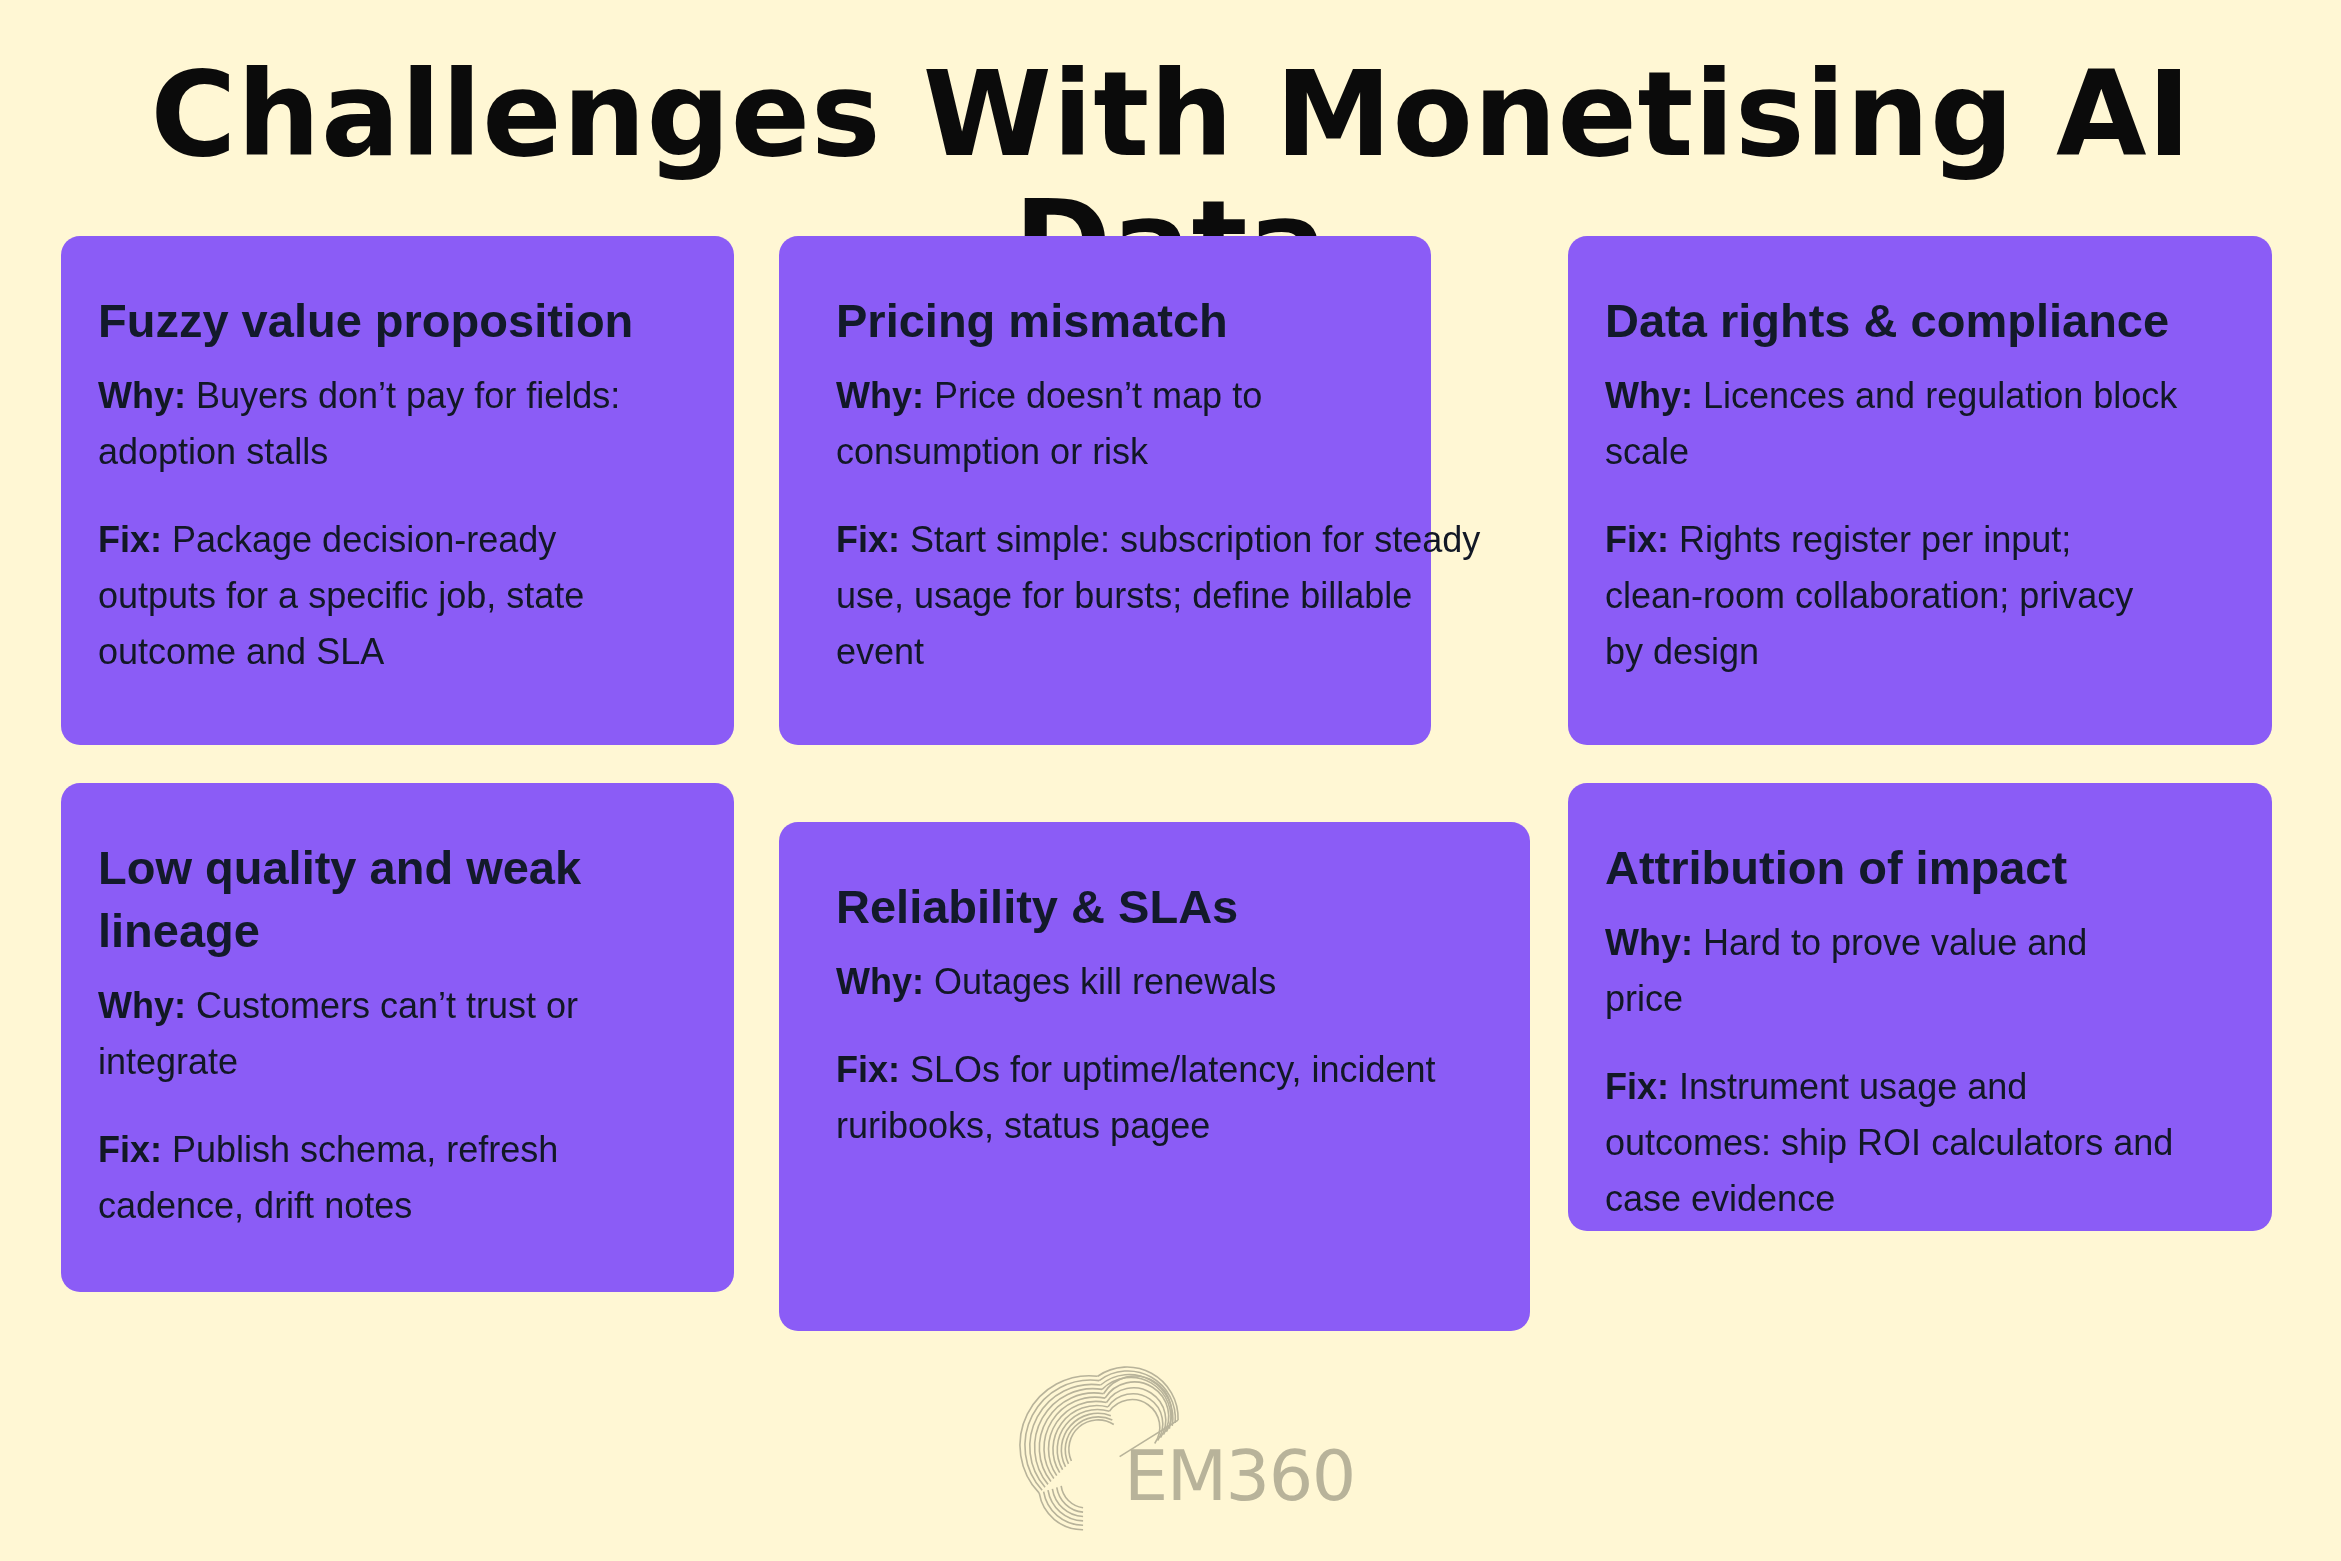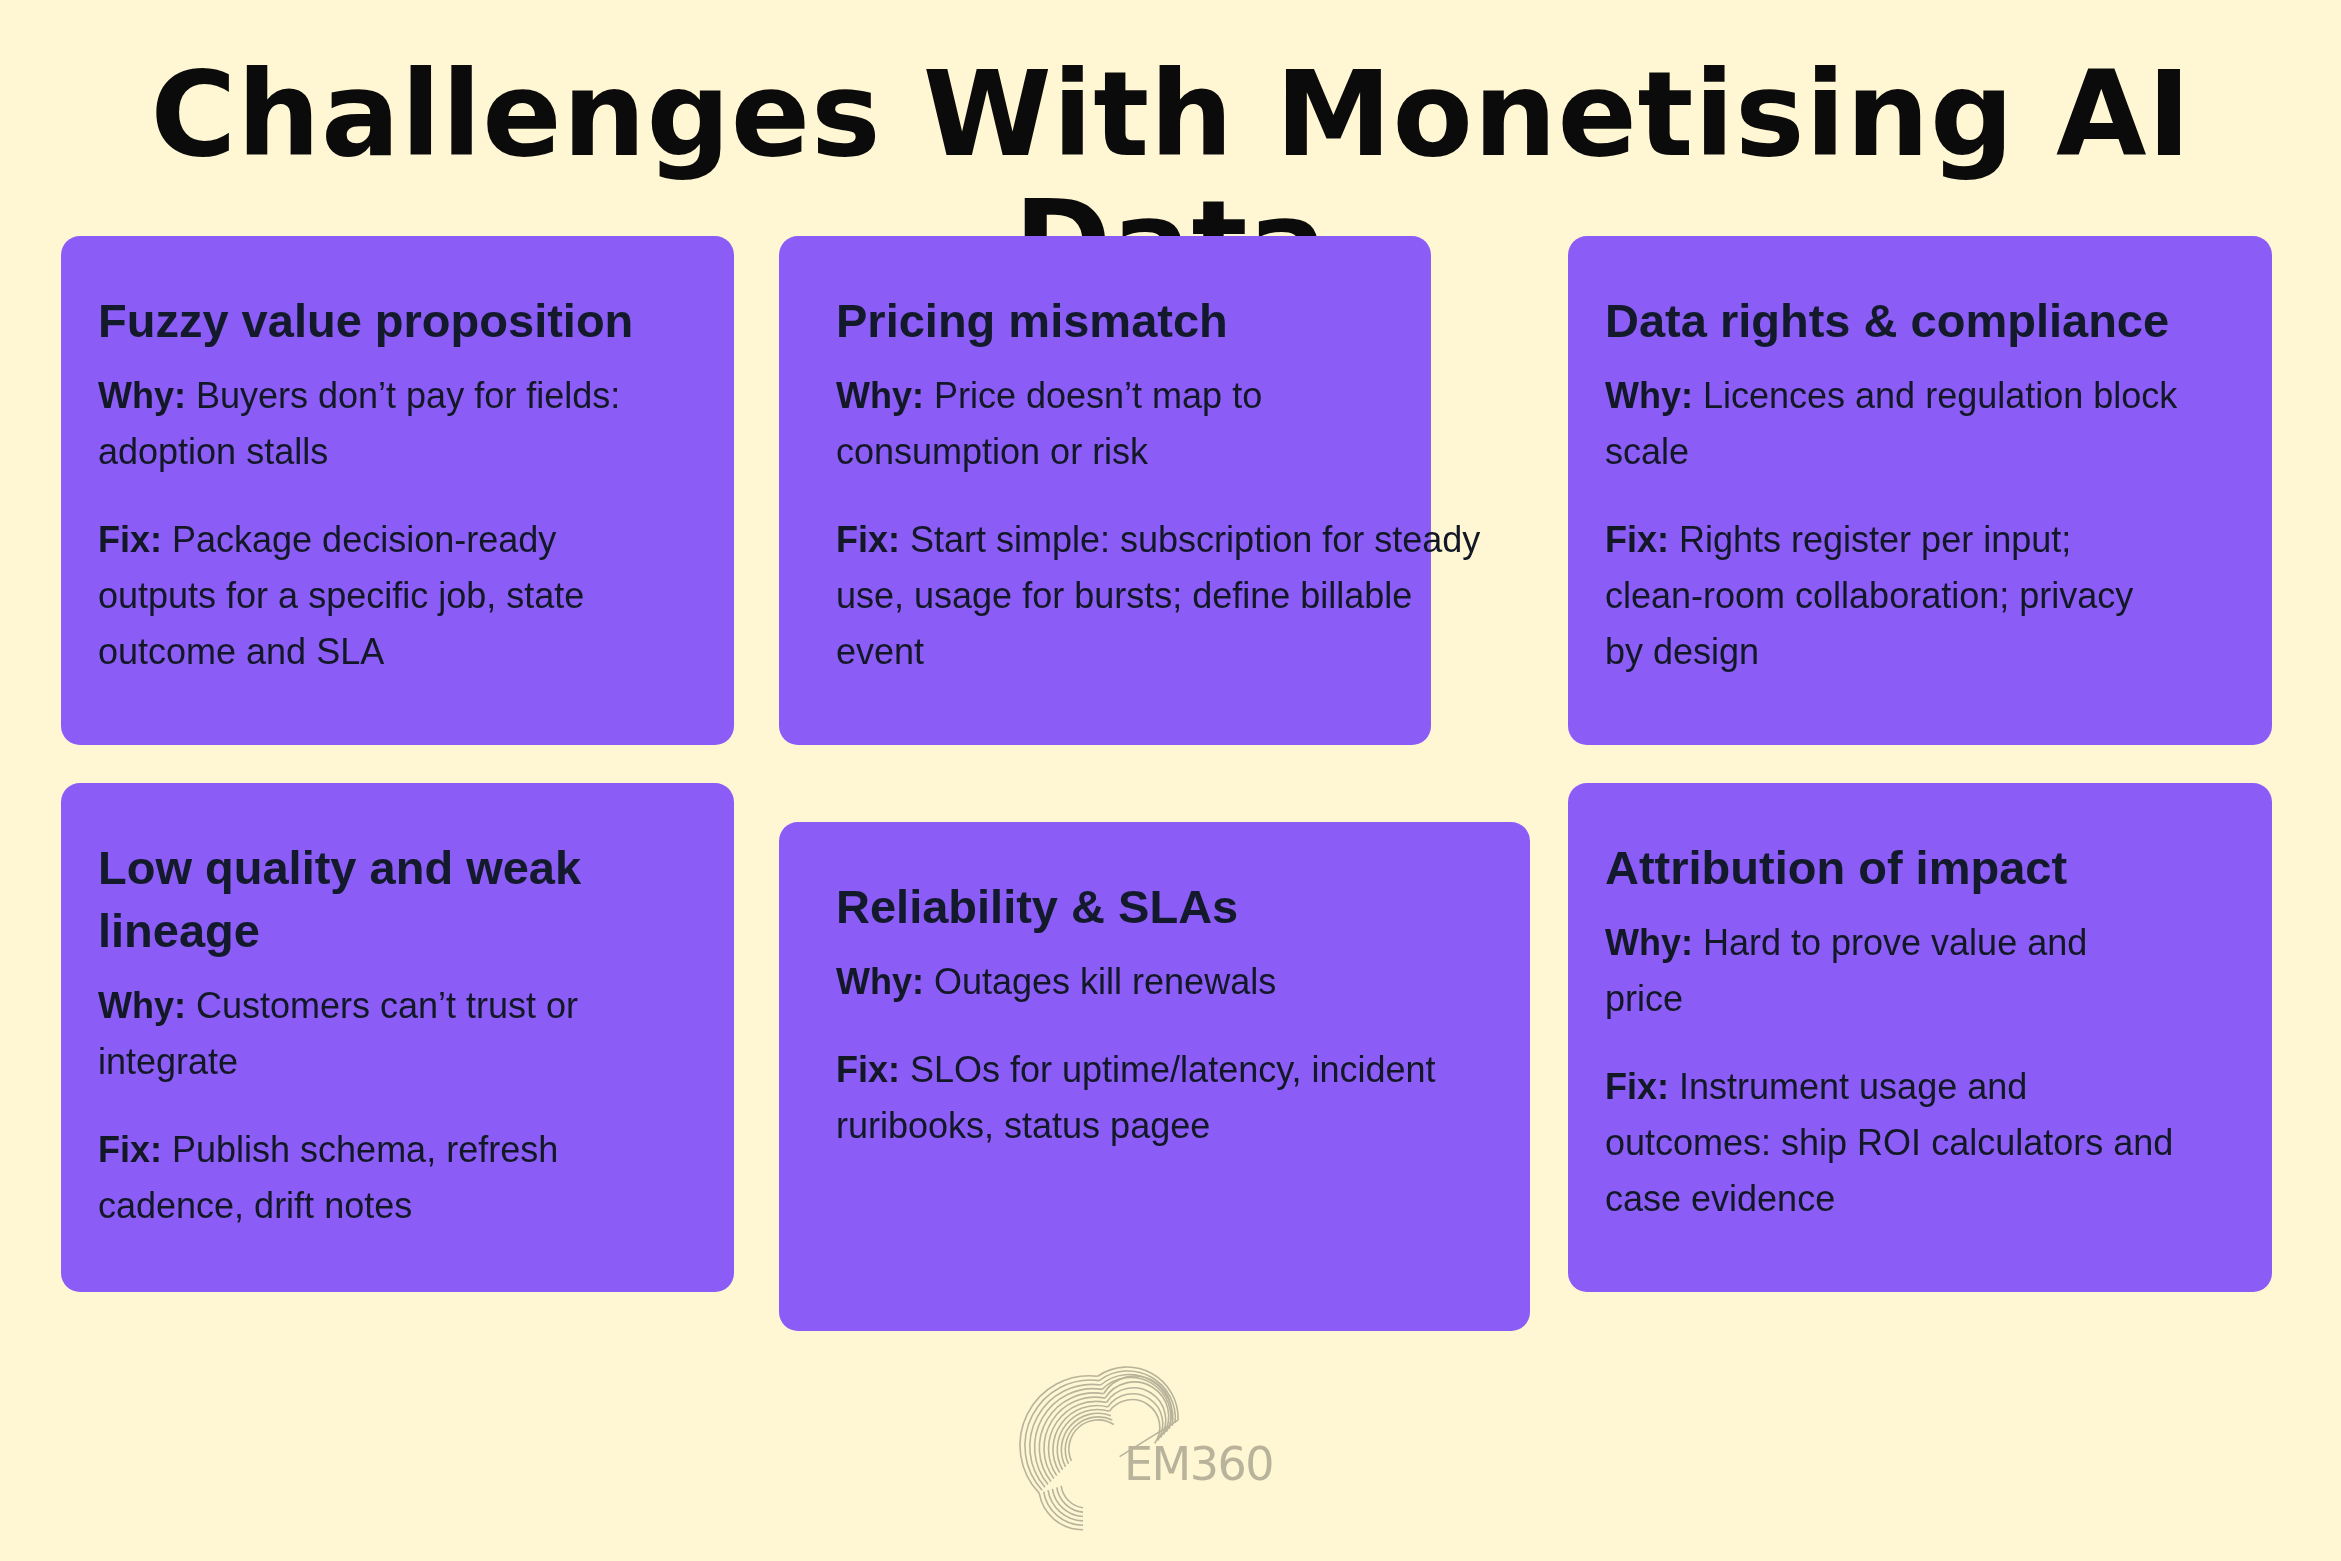--- a/index.html
+++ b/index.html
@@ -50,21 +50,21 @@
       margin: 7px 0 32px 0;
     }
     .card-para .lbl {
       font-weight: bold;
     }
     .c1 { left: 61px;  top: 236px;  width: 673px;  height: 509px; }
     .c2 { left: 779px; top: 236px; width: 652px; height: 509px; }
     .c3 { left: 1568px; top: 236px; width: 704px;  height: 509px; }
     .c4 { left: 61px;  top: 783px; width: 673px;  height: 509px; }
     .c5 { left: 779px; top: 822px; width: 751px; height: 509px; }
-    .c6 { left: 1568px; top: 783px; width: 704px;  height: 509px; }
+    .c6 { left: 1568px; top: 783px; width: 704px;  height: 448px; }
     .c1, .c4 { padding-left: 37px; }
     .c2, .c5 { padding-left: 57px; }
     .c3, .c6 { }
 
     .logo {
       position: absolute;
       left: 1010px;
       top: 1347px;
       width: 337px;
       height: 190px;
@@ -74,21 +74,21 @@
       left: 0;
       top: 0;
       width: 190px;
       height: 190px;
     }
     .logo-text {
       position: absolute;
       left: 114px;
       top: 94px;
       font-family: "DejaVu Sans", "Liberation Sans", sans-serif;
-      font-size: 46px;
+      font-size: 70px;
       font-weight: normal;
       color: #B8B39A;
       letter-spacing: -1.5px;
       line-height: 1;
     }
   </style>
 </head>
 <body>
 
 <h1 class="title">Challenges With Monetising AI Data</h1>

